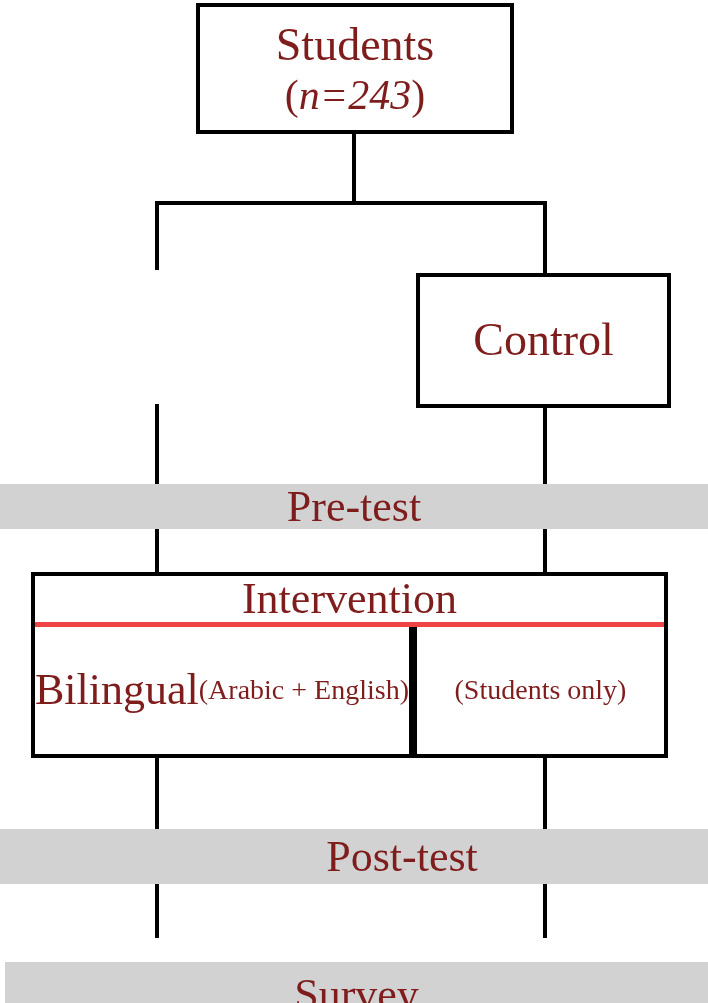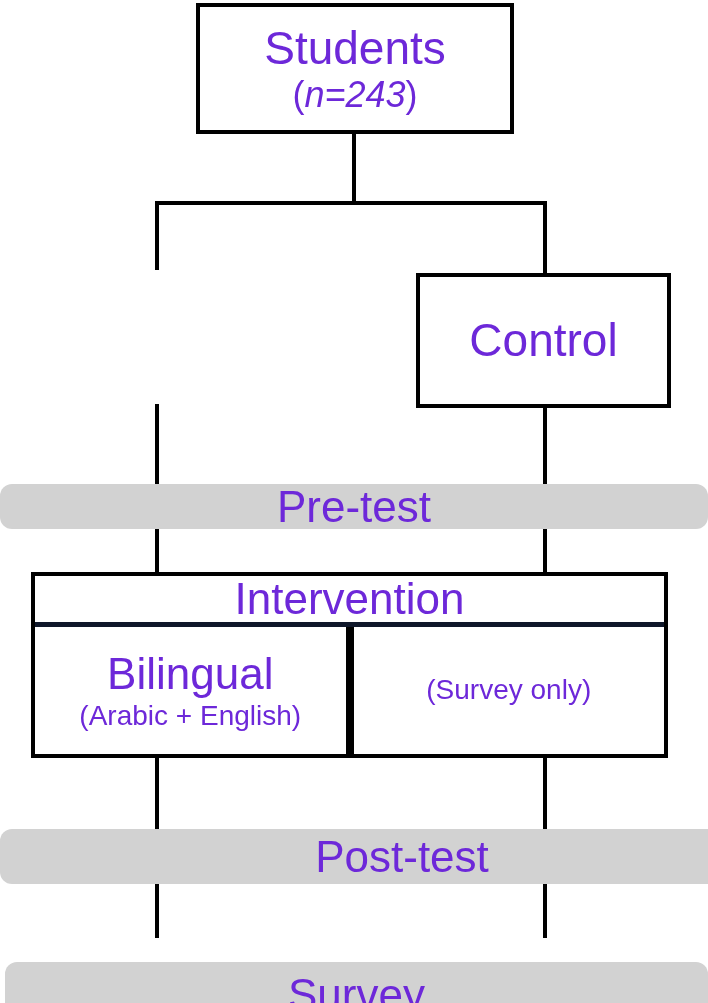--- a/index.html
+++ b/index.html
@@ -1,57 +1,57 @@
 <!DOCTYPE html>
 <html><head>
 <meta charset="utf-8">
 <style>
   html,body{margin:0;padding:0;background:#ffffff;}
   .canvas{
     position:relative;
     width:708px;height:1003px;
     background:#ffffff;
     overflow:hidden;
-    font-family:Liberation Sans, sans-serif;
-    color:#6d28d9;
+    font-family:Liberation Serif, serif;
+    color:#7f1d1d;
   }
   
   .vline{position:absolute;width:4px;background:#000;}
   .hline{position:absolute;height:4px;background:#000;}
   
   .box{
     position:absolute;
     background:#fff;
     border:4px solid #000;
     box-sizing:border-box;
     display:flex;flex-direction:column;
     align-items:center;justify-content:center;
     text-align:center;
   }
   .title{font-size:46px;line-height:1.18;white-space:nowrap;}
-  .nline{font-size:36px;line-height:1.12;white-space:nowrap;}
+  .nline{font-size:42px;line-height:1.12;white-space:nowrap;}
   .it{font-style:italic;}
   
   .intervention{padding:0;justify-content:flex-start;align-items:stretch;}
   .int-title{
     height:46px;display:flex;align-items:center;justify-content:center;
-    font-size:44px;line-height:1;border-bottom:5px solid #0f172a;text-align:center;
+    font-size:44px;line-height:1;border-bottom:5px solid #ef4444;text-align:center;
   }
   .int-row{display:flex;flex:1;align-items:stretch;}
   .cell{
-    flex:1;display:flex;flex-direction:column;
+    flex:1;display:flex;flex-direction:row;
     align-items:center;justify-content:center;text-align:left;
   }
   .cell-title{font-size:44px;line-height:1.15;white-space:nowrap;}
   .cell-sub{font-size:28px;line-height:1.15;white-space:nowrap;}
   .cell-divider{width:8px;background:#000;}
   
   .band{
     position:absolute;background:#d2d2d2;
-    display:flex;align-items:center;justify-content:center;border-radius:12px;
+    display:flex;align-items:center;justify-content:center;
   }
   .band-label{font-size:44px;line-height:1;white-space:nowrap;}
 </style>
 </head>
 <body>
 
 <div class="canvas">
 
   <div class="vline" style="left:352px;top:134px;height:71px;"></div>
   <div class="hline" style="left:155px;top:201px;width:392px;"></div>
@@ -86,21 +86,21 @@
 
   <div class="box intervention" style="left:31px;top:572px;width:637px;height:186px;">
     <div class="int-title">Intervention</div>
     <div class="int-row">
       <div class="cell">
         <div class="cell-title">Bilingual</div>
         <div class="cell-sub">(Arabic + English)</div>
       </div>
       <div class="cell-divider"></div>
       <div class="cell">
-        <div class="cell-sub">(Survey only)</div>
+        <div class="cell-sub">(Students only)</div>
       </div>
     </div>
   </div>
 
   <div class="band" style="left:0;top:829px;width:708px;height:55px;padding-left:48px;">
     <span class="band-label">Post-test</span>
   </div>
 
   <div class="band" style="left:5px;top:938px;width:703px;height:65px;margin-top:24px;">
     <span class="band-label">Survey</span>

